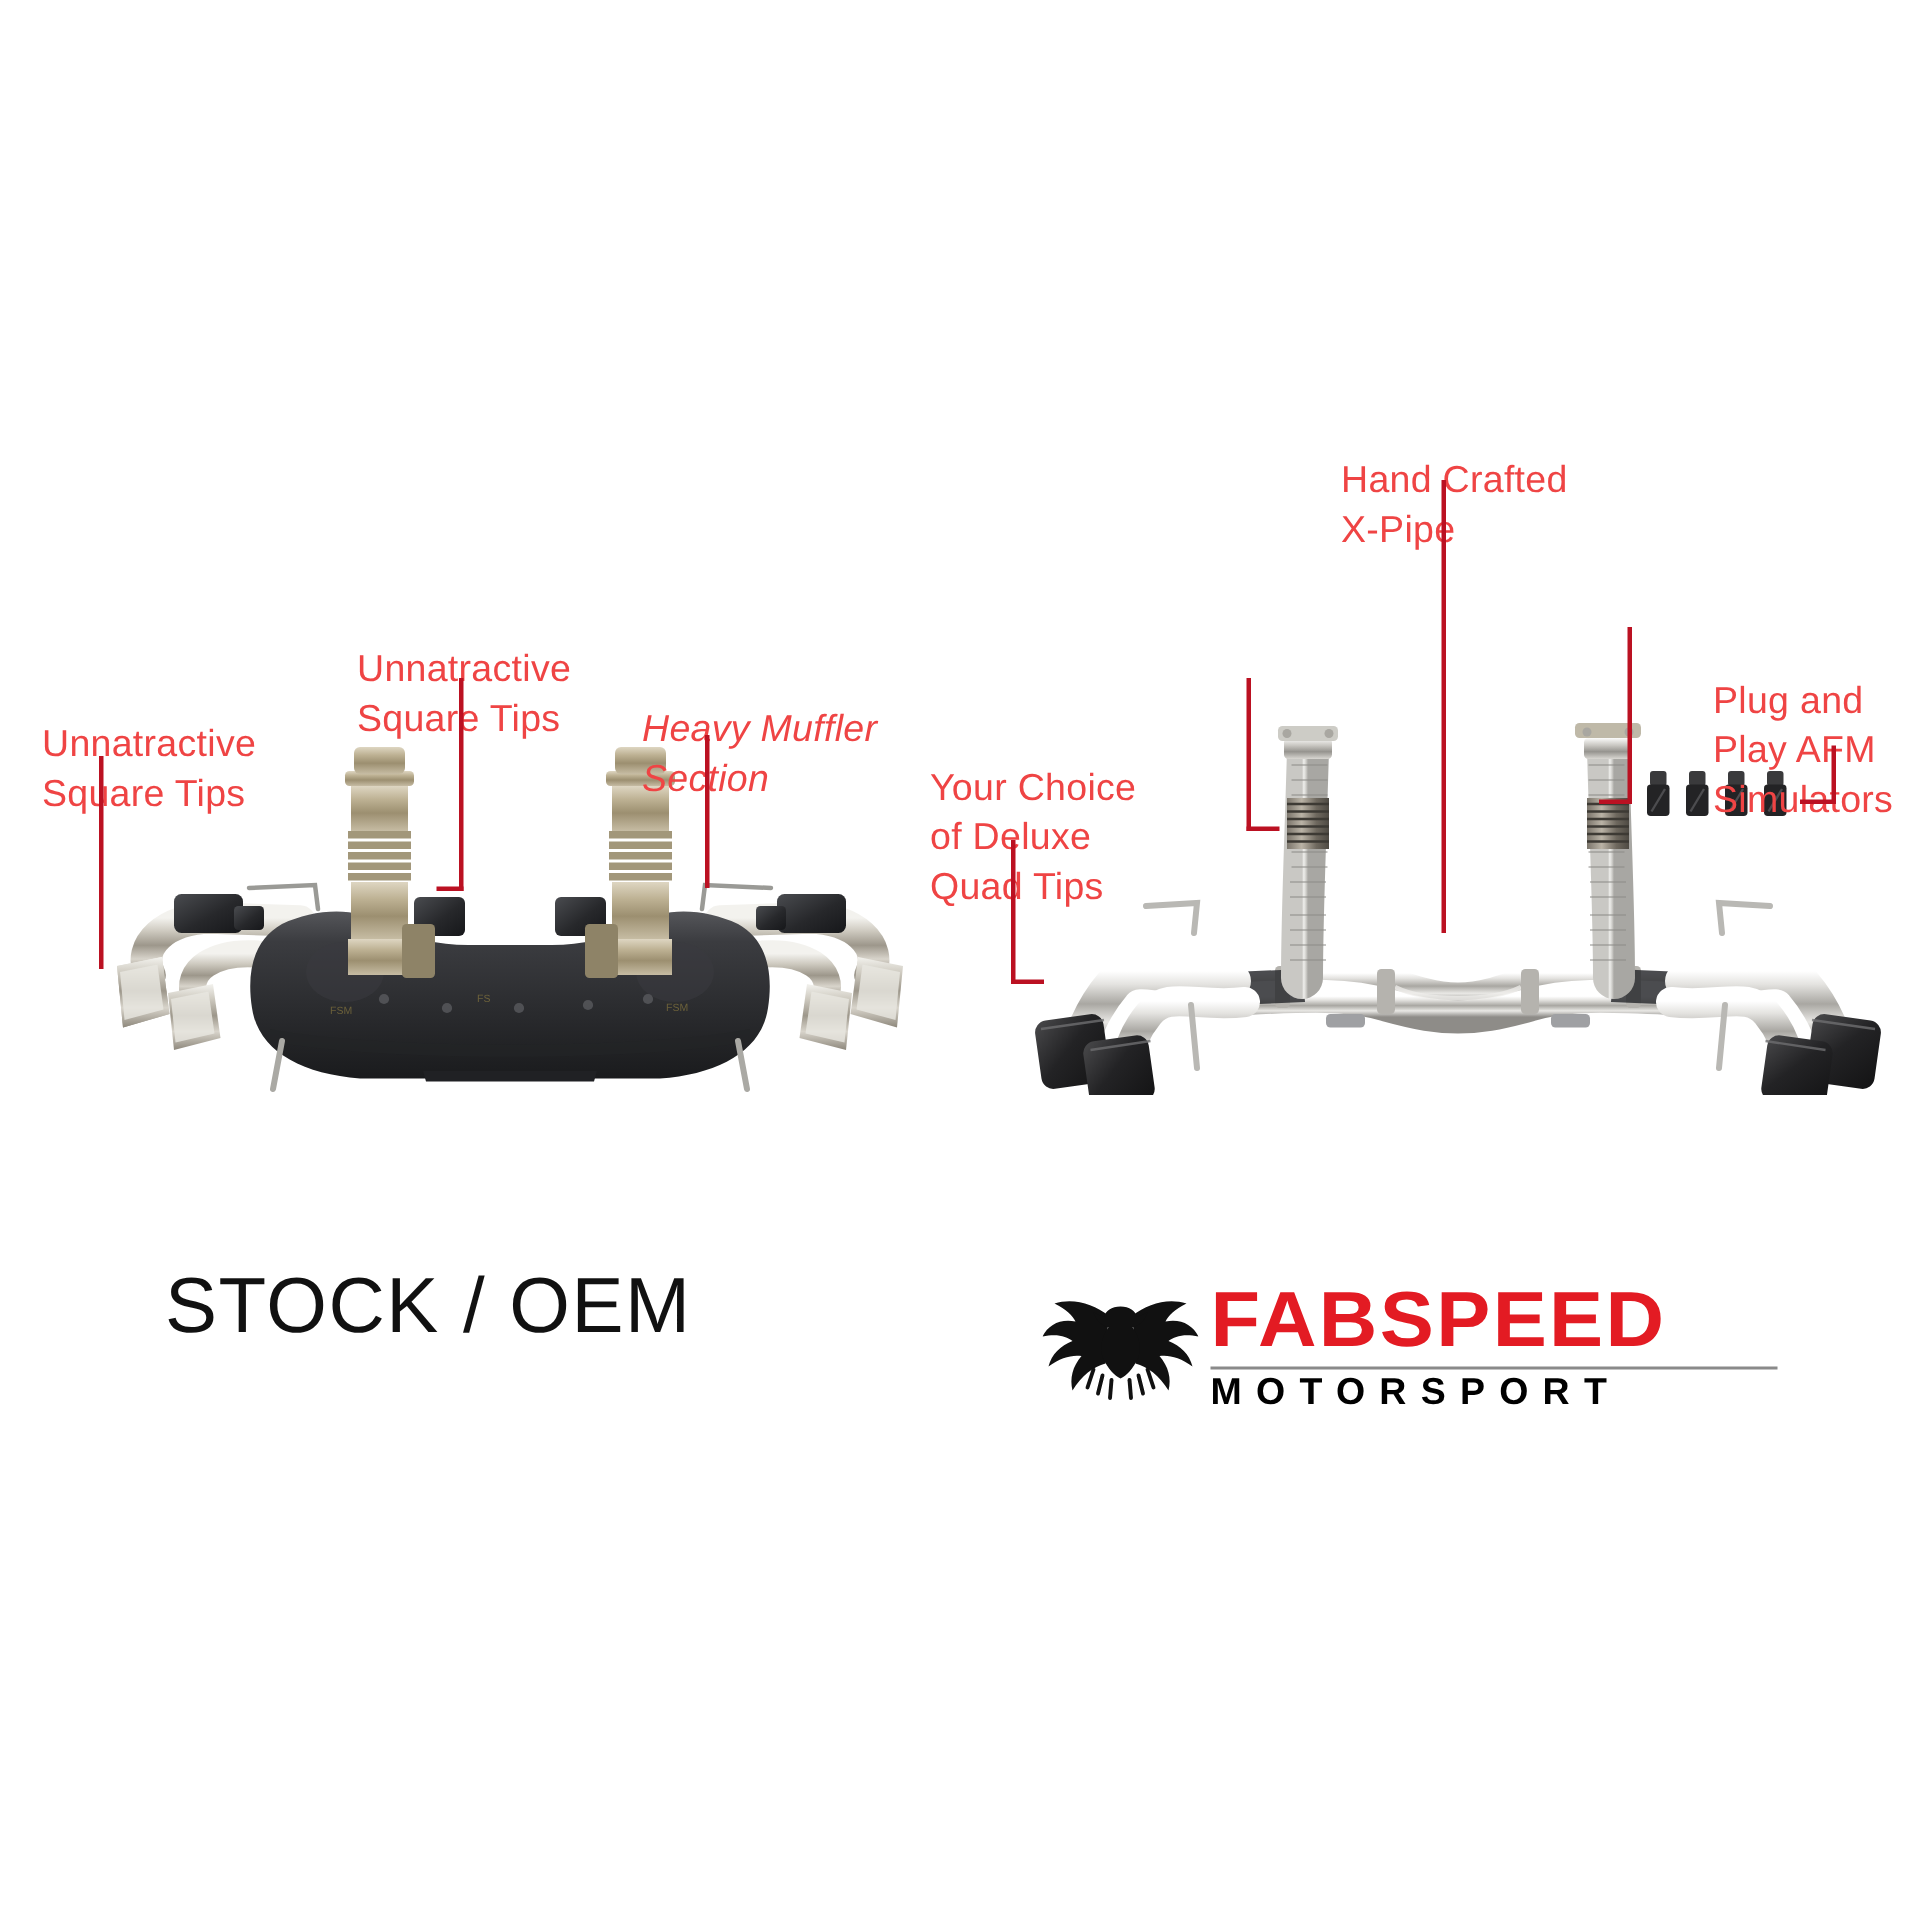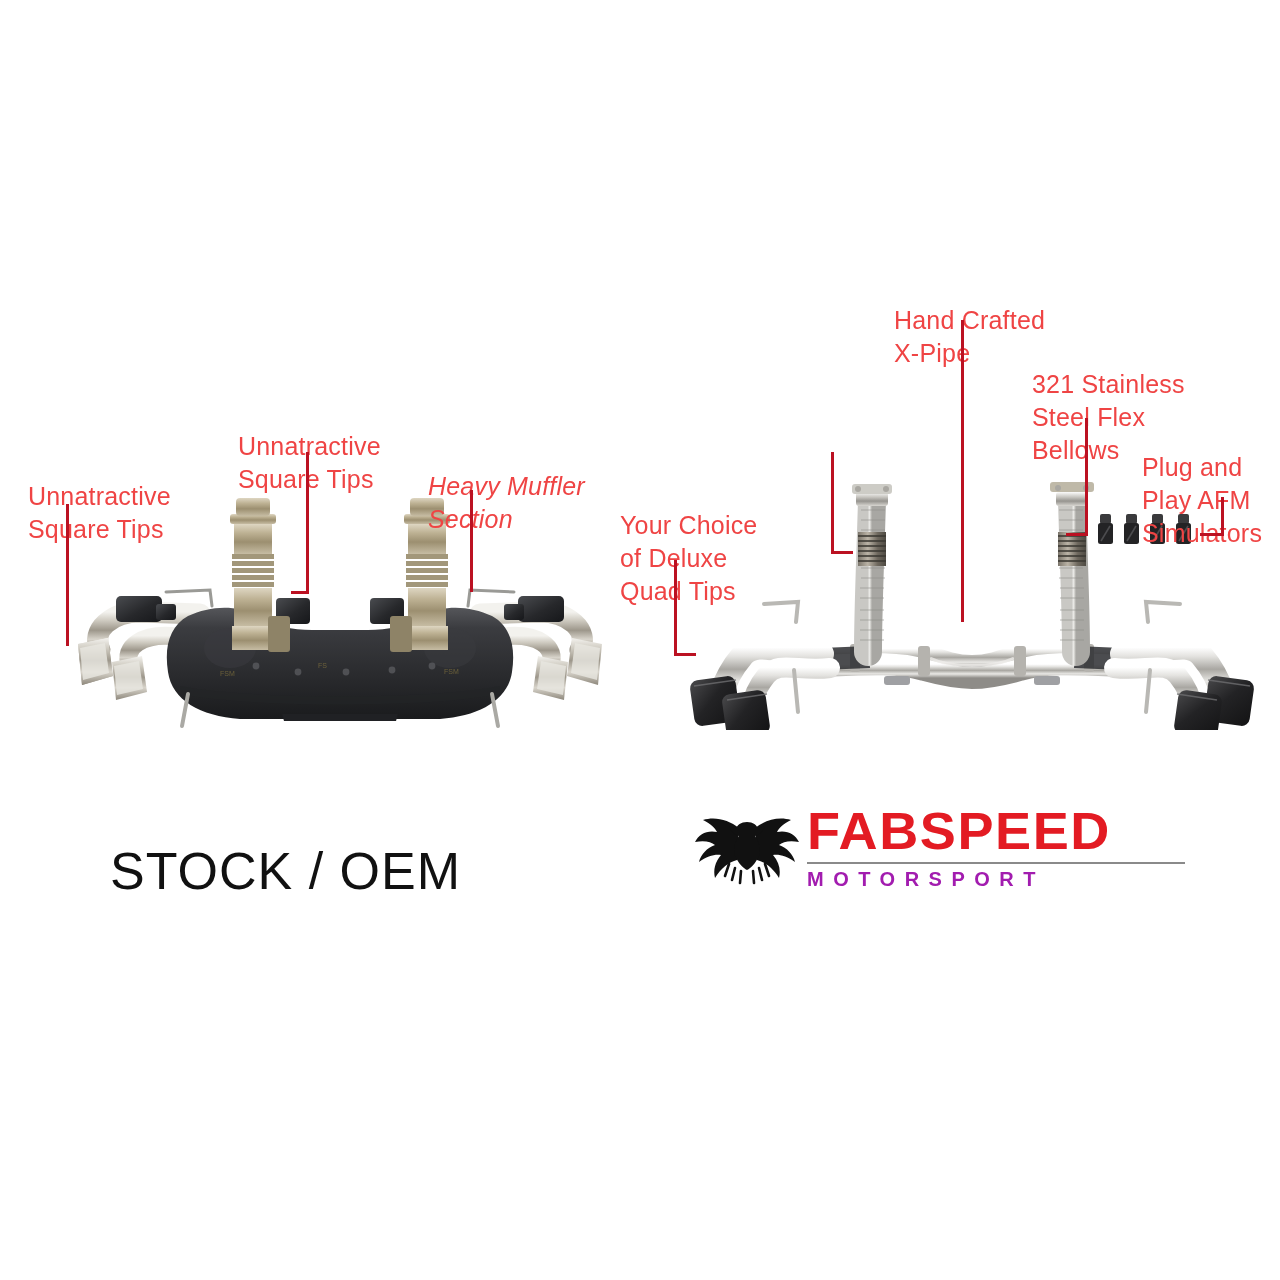--- a/index.html
+++ b/index.html
@@ -54,21 +54,21 @@
     font-size: 52px;
     line-height: 86px;
     font-weight: 400;
     color: #111111;
     letter-spacing: 1px;
   }
 
   #brand-logo {
     position: absolute;
     left: 695px;
-    top: 804px;
+    top: 853px;
     width: 490px;
     height: 92px;
   }
   #brand-mark {
     position: absolute;
     left: 0px;
     top: 4px;
     width: 104px;
     height: 80px;
   }
@@ -89,24 +89,24 @@
     transform-origin: left center;
   }
   #brand-rule {
     width: 378px;
     height: 2px;
     background: #8a8a8a;
     margin: 4px 0 3px 0;
   }
   #brand-sub {
     font-family: "Liberation Sans", sans-serif;
-    font-size: 20px;
+    font-size: 25px;
     line-height: 24px;
     font-weight: 700;
-    color: #a21caf;
+    color: #000000;
     letter-spacing: 9.5px;
   }
 
   
   .product {
     position: absolute;
   }
   .product svg { display: block; }
 </style>
 </head>
@@ -455,23 +455,20 @@
   <div class="leader-v" style="left:674px; top:560px; height:96px;"></div>
   <div class="leader-h" style="left:674px; top:653px; width:22px;"></div>
 
   <div class="leader-v" style="left:831px; top:452px; height:102px;"></div>
   <div class="leader-h" style="left:831px; top:551px; width:22px;"></div>
 
   <div class="label r" style="left:894px; top:256px; width:200px;">Hand Crafted
 X-Pipe</div>
   <div class="leader-v" style="left:961px; top:320px; height:302px;"></div>
 
-  <div class="label r" style="left:1032px; top:320px; width:190px;">321 Stainless
-Steel Flex
-Bellows</div>
   <div class="leader-v" style="left:1085px; top:418px; height:118px;"></div>
   <div class="leader-h" style="left:1066px; top:533px; width:22px;"></div>
 
   <div class="label r" style="left:1142px; top:403px; width:160px;">Plug and
 Play AFM
 Simulators</div>
   <div class="leader-v" style="left:1221px; top:497px; height:39px;"></div>
   <div class="leader-h" style="left:1200px; top:533px; width:24px;"></div>
 
   <div id="stock-caption">STOCK / OEM</div>

